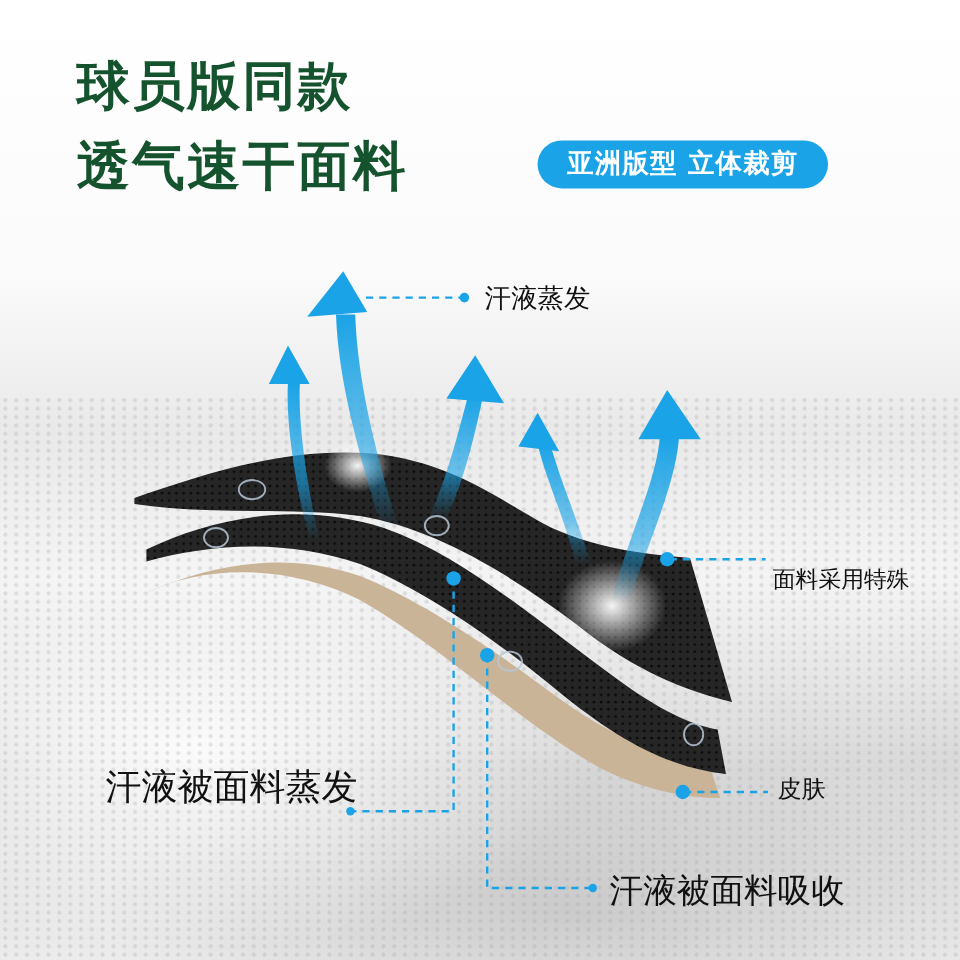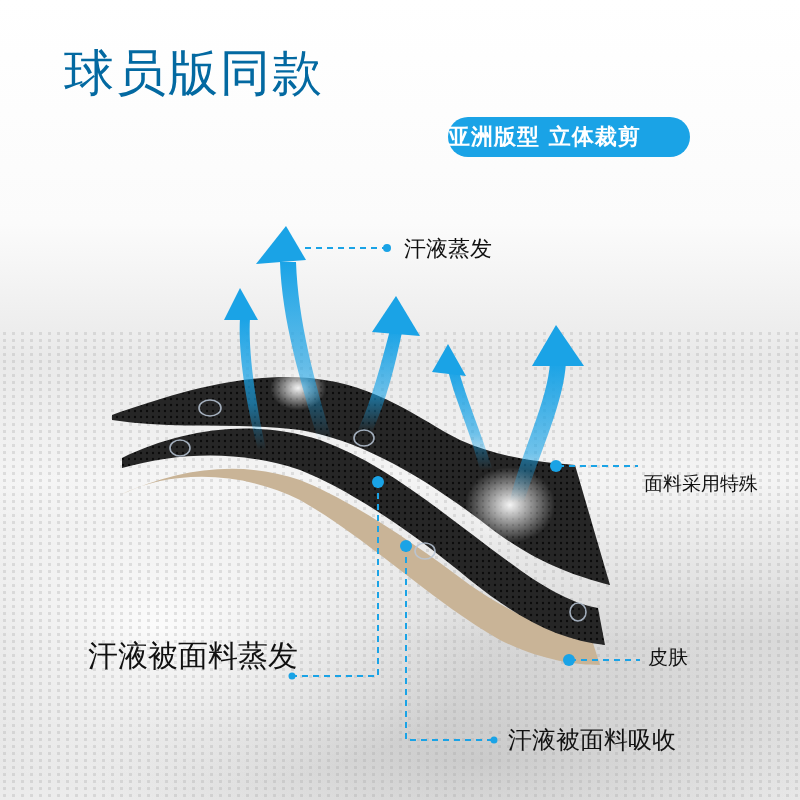--- a/index.html
+++ b/index.html
@@ -8,43 +8,44 @@
   .bg { position:absolute; inset:0;
     background:
       radial-gradient(ellipse 60% 30% at 20% 78%, rgba(255,255,255,0.9), rgba(255,255,255,0) 70%),
       radial-gradient(ellipse 70% 25% at 60% 95%, rgba(150,150,150,0.35), rgba(255,255,255,0) 70%),
       linear-gradient(180deg, #ffffff 0%, #fbfbfb 28%, #e9e9e9 45%, #f4f4f4 60%, #d9d9d9 80%, #ececec 100%);
   }
   .mesh { position:absolute; left:0; right:0; top:330px; bottom:0;
     background-image: radial-gradient(circle at 50% 50%, rgba(160,160,160,0.35) 1.4px, rgba(255,255,255,0) 2px);
     background-size:9px 7px; opacity:0.8;
   }
-  .title { position:absolute; left:64px; top:40px; font-weight:normal; font-size:50px; line-height:66px;
-    color:#0369a1; letter-spacing:2px; }
+  .title { position:absolute; left:64px; top:40px; font-weight:bold; font-size:44px; line-height:66px;
+    color:#14532d; letter-spacing:2px; }
   .title div { white-space:nowrap; }
   .pill { position:absolute; left:448px; top:117px; width:242px; height:40px; border-radius:20px;
-    background:#1aa3e6; color:#fff; font-weight:bold; font-size:22px; line-height:40px; 
+    background:#1aa3e6; color:#fff; font-weight:bold; font-size:22px; line-height:40px; text-align:center;
     letter-spacing:1px; }
   svg.art { position:absolute; left:0; top:0; }
   .label { position:absolute; color:#111; white-space:nowrap;text-align:center; }
   .l-sweat-evap { left:404px; top:234px; font-size:22px; }
   .l-fabric { left:644px; top:468px; font-size:19px; line-height:30px; }
   .l-fabric div { white-space:nowrap; }
   .l-evap-fabric { left:88px; top:636px; font-size:30px; }
   .l-skin { left:648px; top:644px; font-size:20px; }
-  .l-absorb { left:508px; top:724px; font-size:24px; }
+  .l-absorb { left:508px; top:724px; font-size:28px; }
 </style>
 </head>
 <body>
 
 <div class="bg"></div>
 <div class="mesh"></div>
 
 <div class="title">
   <div>球员版同款</div>
+  <div>透气速干面料</div>
 </div>
 
 <div class="pill">亚洲版型 立体裁剪</div>
 
 <svg class="art" width="800" height="800" viewBox="0 0 800 800">
   <defs>
     <linearGradient id="arrowGrad" x1="0" y1="1" x2="0" y2="0">
       <stop offset="0" stop-color="#1aa3e6" stop-opacity="0"></stop>
       <stop offset="0.35" stop-color="#1aa3e6" stop-opacity="0.6"></stop>
       <stop offset="1" stop-color="#1aa3e6" stop-opacity="1"></stop>

